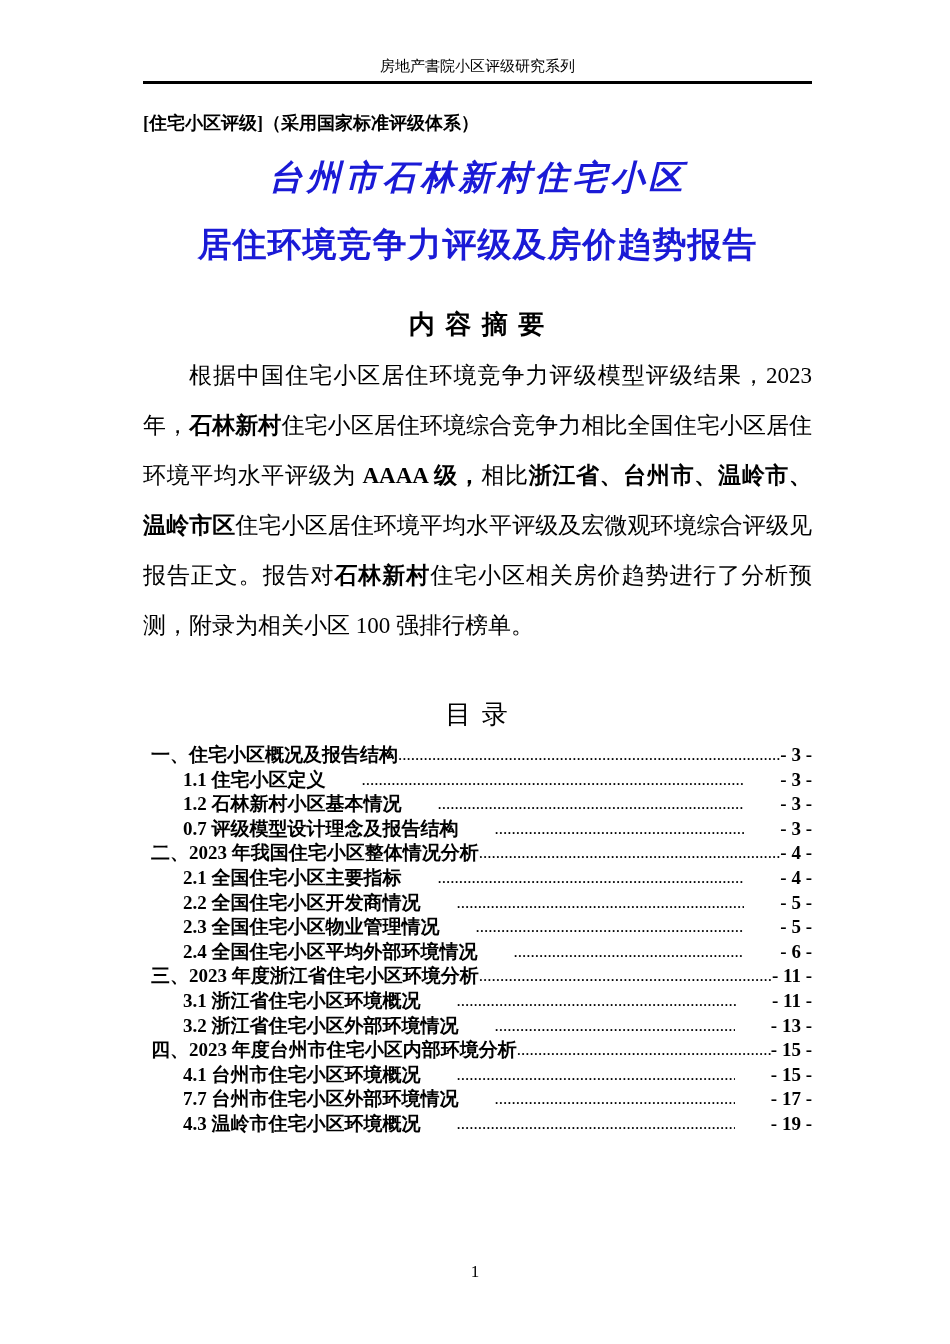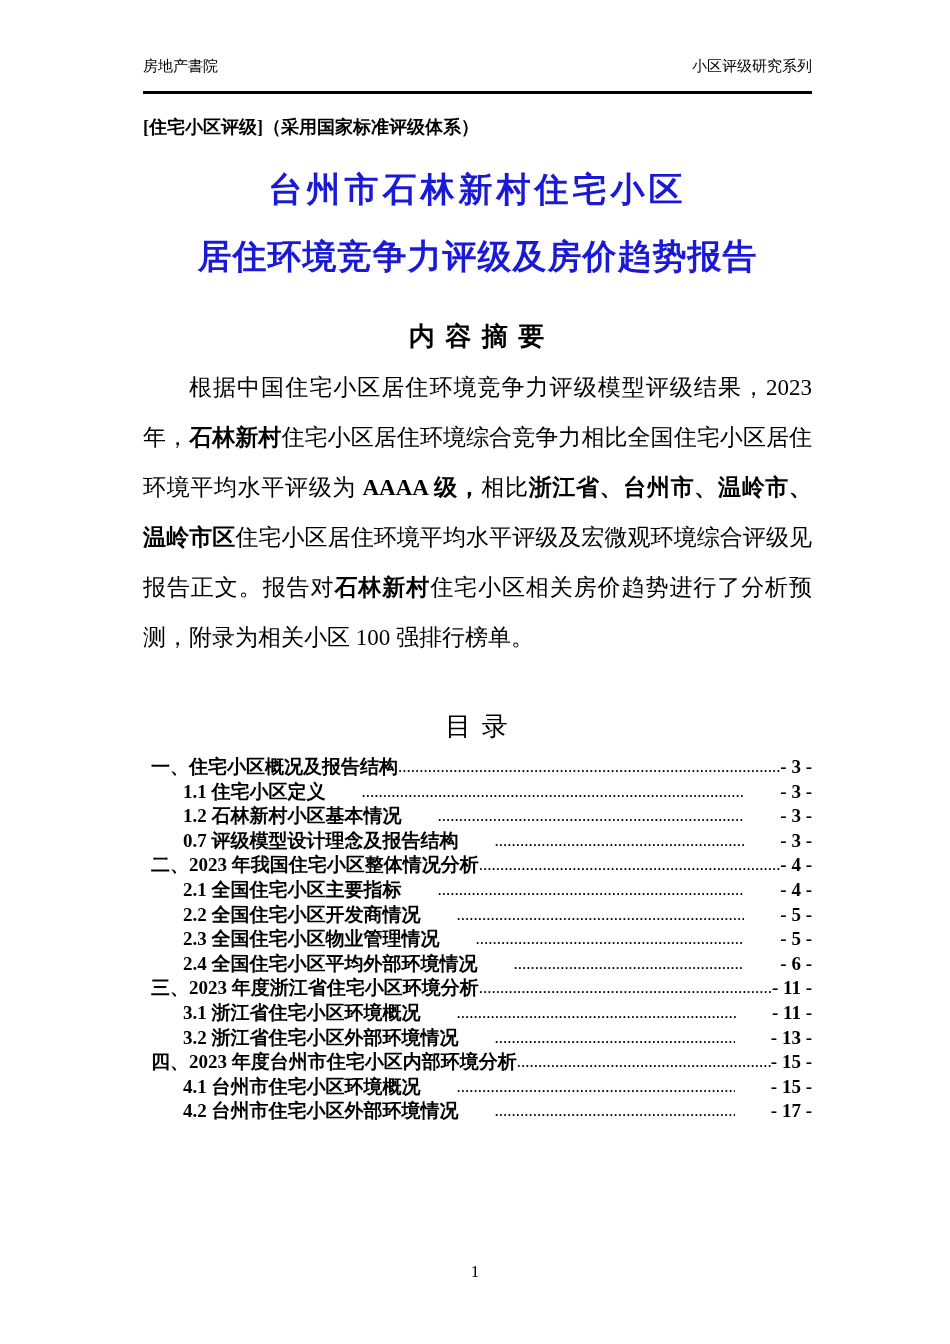--- a/index.html
+++ b/index.html
@@ -14,42 +14,43 @@
     color: #000000;
     overflow: hidden;
   }
   .content {
     padding: 0 138px 0 143px;
   }
   
   .header {
     margin-top: 56px;
     display: flex;
-    justify-content: space-between;
+    justify-content: center;
     align-items: flex-end;
     font-size: 15px;
     line-height: 21px;
-    padding-bottom: 14px;
+    padding-bottom: 4px;
     border-bottom: 3px solid #000000;
   }
   
   .doc-type {
-    margin-top: 20px;
+    margin-top: 26px;
     font-size: 18px;
     font-weight: bold;
     line-height: 26px;
   }
   
   .title-block { text-align: center; }
   .title-line1 {
-    margin-top: 28px;
+    margin-top: 20px;
     font-size: 34px;
     font-weight: bold;
     letter-spacing: 4px;
     line-height: 44px;
+    font-style: italic;
   }
   .title-line2 {
     margin-top: 23px;
     font-size: 34px;
     font-weight: bold;
     letter-spacing: 1px;
     line-height: 44px;
   }
   .title-version {
     margin-top: 22px;
@@ -206,22 +207,27 @@
           <span class="toc-label">四、2023 年度台州市住宅小区内部环境分析</span>
           <span class="toc-dots"></span>
           <span class="toc-page">- 15 -</span>
         </div>
         <div class="toc-row level-2">
           <span class="toc-label">4.1 台州市住宅小区环境概况</span>
           <span class="toc-dots"></span>
           <span class="toc-page">- 15 -</span>
         </div>
         <div class="toc-row level-2">
-          <span class="toc-label">4.2 台州市住宅小区外部环境情况</span>
+          <span class="toc-label">7.7 台州市住宅小区外部环境情况</span>
           <span class="toc-dots"></span>
           <span class="toc-page">- 17 -</span>
+        </div>
+        <div class="toc-row level-2">
+          <span class="toc-label">4.3 温岭市住宅小区环境概况</span>
+          <span class="toc-dots"></span>
+          <span class="toc-page">- 19 -</span>
         </div>
       </div>
 
   </div>
 
   <div class="page-number">1</div>
 </div>
 
 </body></html>

